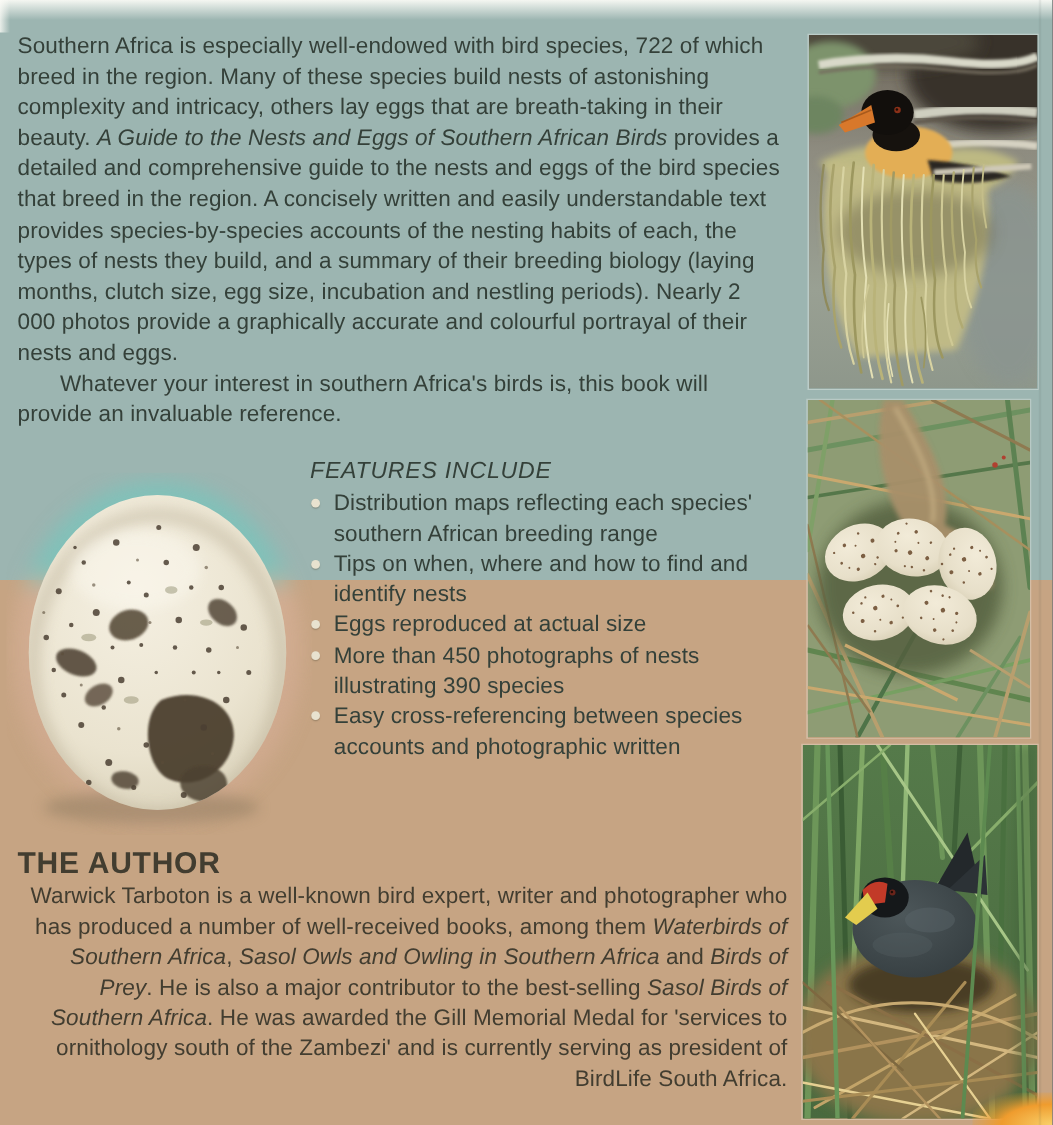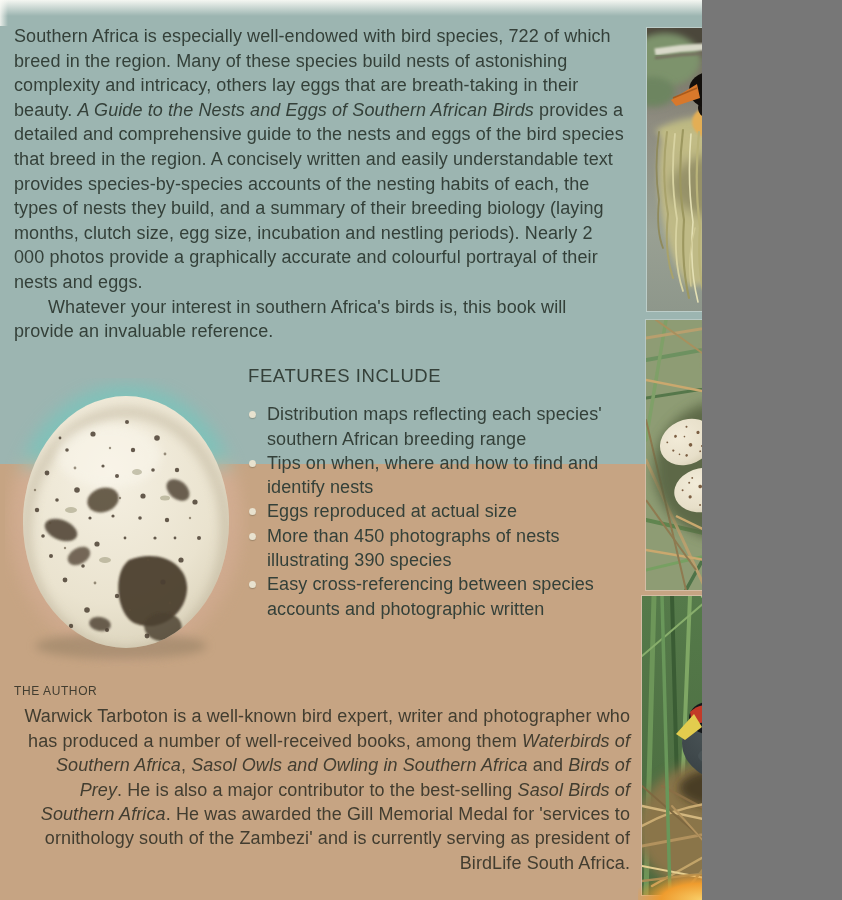--- a/index.html
+++ b/index.html
@@ -1,43 +1,43 @@
 <!DOCTYPE html>
 <html><head>
 <meta charset="utf-8">
 <style>
   html,body{margin:0;padding:0;background:#777;}
   .page{
-    position:relative; width:702px; height:900px; overflow:hidden;
+    position:relative; width:842px; height:900px; overflow:hidden;
     font-family:"Liberation Sans", sans-serif;
     background:linear-gradient(to bottom,#9cb5b1 0,#9cb5b1 464px,#c6a483 464px,#c6a483 100%);
   }
   .top-fade{position:absolute;left:0;top:0;width:100%;height:16px;
     background:linear-gradient(rgba(252,252,247,.92),rgba(252,252,247,0));}
   .left-fade{position:absolute;left:0;top:0;width:8px;height:26px;
     background:linear-gradient(to right,rgba(252,252,247,.8),rgba(252,252,247,0));}
   .crease{position:absolute;left:831px;top:0;width:2px;height:100%;background:rgba(40,55,50,.07);}
 
   .intro{position:absolute;left:14px;top:24px;width:612px;
     font-size:18px;line-height:24.6px;color:#344039;letter-spacing:.1px;}
   .intro p{margin:0;}
   .intro p.indent{text-indent:34px;}
   .intro i, .author i{font-style:italic;}
 
   .features{position:absolute;left:248px;top:364px;width:372px;
     font-size:18px;line-height:24.3px;color:#344039;letter-spacing:.1px;}
-  .features h3{margin:0 0 14px 0;font-size:18.5px;font-weight:400;letter-spacing:.6px;}
+  .features h3{margin:0 0 2px 0;font-size:18.5px;font-weight:400;letter-spacing:.6px;font-style:italic;}
   .features ul{list-style:none;margin:0;padding:0;}
   .features li{position:relative;padding-left:19px;}
   .features .dot{position:absolute;left:1px;top:9px;width:7px;height:7px;border-radius:50%;
     background:#e8e2cf;box-shadow:0 1px 1px rgba(90,80,60,.35);}
 
   .author{position:absolute;left:14px;top:679px;width:616px;
     font-size:18px;line-height:24.4px;color:#423d30;letter-spacing:.1px;}
-  .author h3{margin:0 0 1px 0;font-size:12px;font-weight:400;letter-spacing:.6px;}
+  .author h3{margin:0 0 1px 0;font-size:24px;font-weight:700;letter-spacing:.6px;}
   .author p{margin:0;text-align:right;}
 
   .photo{position:absolute;overflow:hidden;}
   .photo svg{display:block;}
   #photo1{left:647px;top:28px;width:183px;height:283px;box-shadow:0 0 0 1px rgba(250,250,245,.35);}
   #photo2{left:646px;top:320px;width:178px;height:270px;box-shadow:0 0 0 1px rgba(250,250,245,.3);}
   #photo3{left:642px;top:596px;width:188px;height:299px;box-shadow:0 0 0 1px rgba(250,250,245,.3);}
   #egg-photo{left:5px;top:378px;width:245px;height:290px;}
 
   .corner-glow{position:absolute;right:0;bottom:0;width:64px;height:26px;

